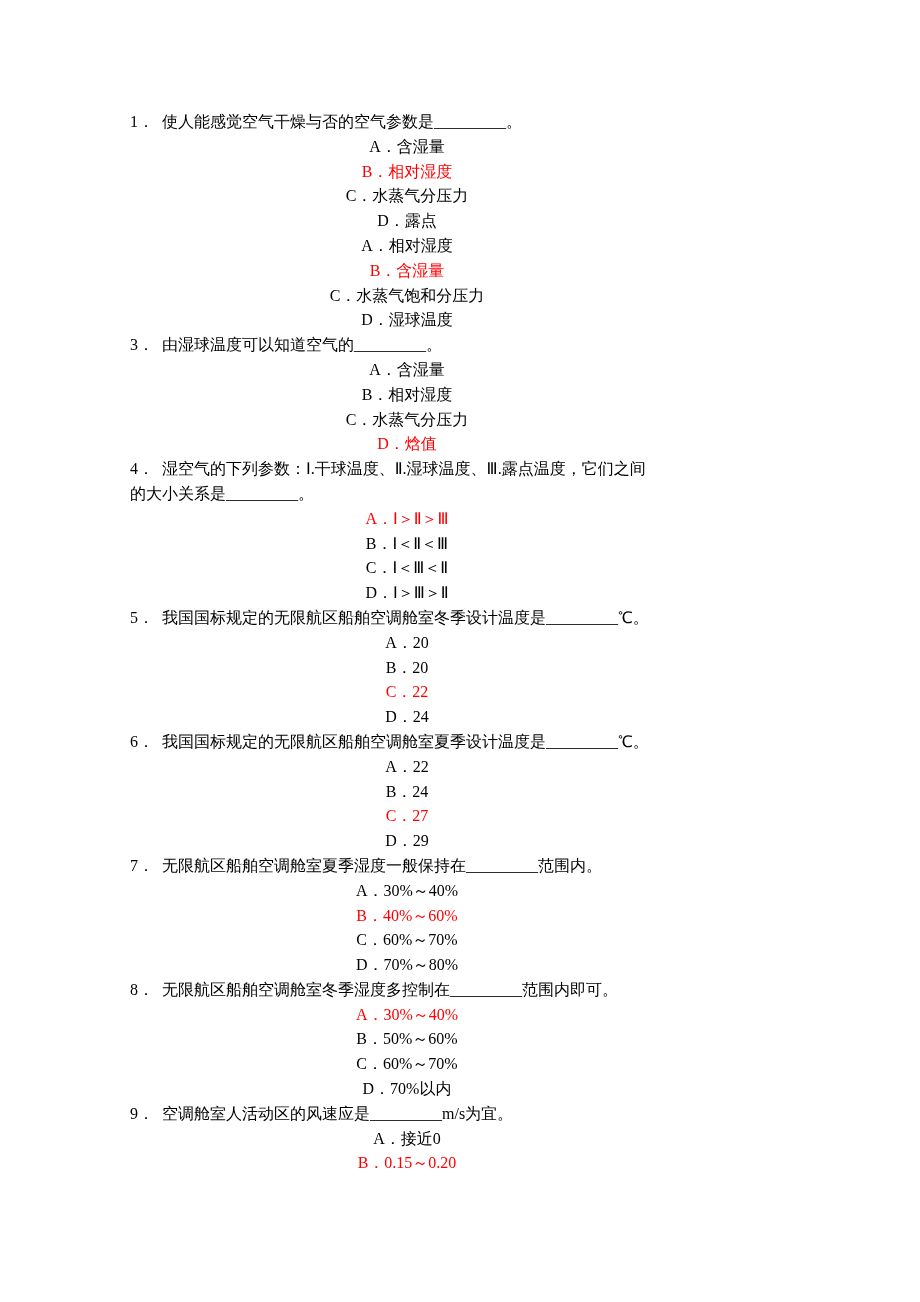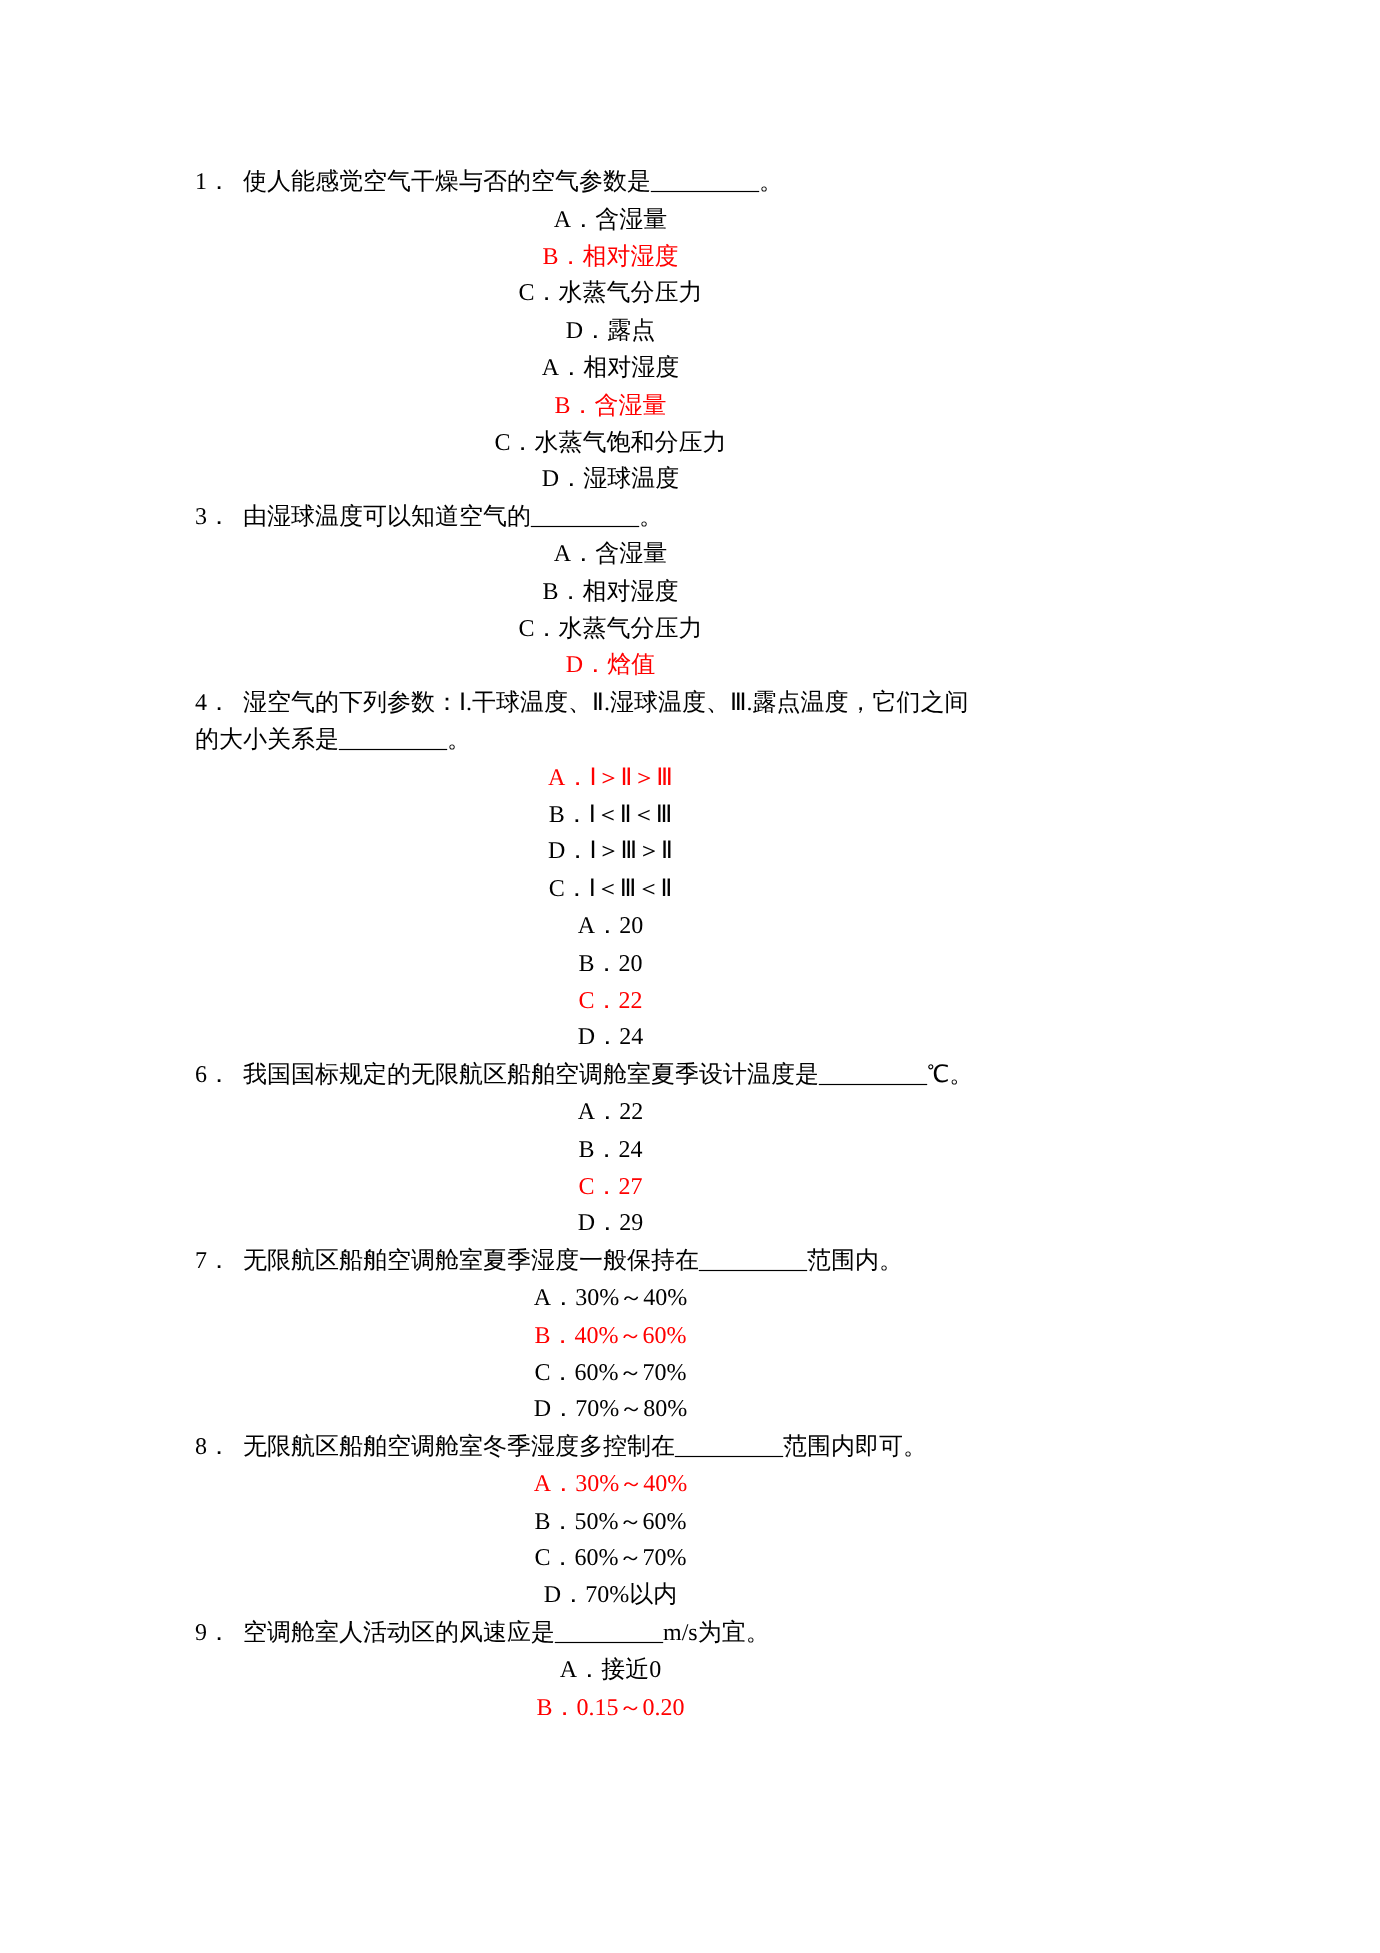--- a/index.html
+++ b/index.html
@@ -66,25 +66,26 @@
           <div class="option-line"><span>B．</span><span>相对湿度</span></div>
           <div class="option-line"><span>C．</span><span>水蒸气分压力</span></div>
           <div class="option-line correct"><span>D．</span><span>焓值</span></div>
         </div>
       </div>
       <div class="question">
         <div class="q-stem"><span class="q-number">4．</span><span>湿空气的下列参数：Ⅰ.干球温度、Ⅱ.湿球温度、Ⅲ.露点温度，它们之间的大小关系是_________。</span></div>
         <div class="options">
           <div class="option-line correct"><span>A．</span><span>Ⅰ＞Ⅱ＞Ⅲ</span></div>
           <div class="option-line"><span>B．</span><span>Ⅰ＜Ⅱ＜Ⅲ</span></div>
+          <div class="option-line"><span>C．</span><span>Ⅰ＜Ⅲ＜Ⅱ</span></div>
           <div class="option-line"><span>D．</span><span>Ⅰ＞Ⅲ＞Ⅱ</span></div>
-          <div class="option-line"><span>C．</span><span>Ⅰ＜Ⅲ＜Ⅱ</span></div>
         </div>
       </div>
       <div class="question">
+        <div class="q-stem"><span class="q-number">5．</span><span>我国国标规定的无限航区船舶空调舱室冬季设计温度是_________℃。</span></div>
         <div class="options">
           <div class="option-line"><span>A．</span><span>20</span></div>
           <div class="option-line"><span>B．</span><span>20</span></div>
           <div class="option-line correct"><span>C．</span><span>22</span></div>
           <div class="option-line"><span>D．</span><span>24</span></div>
         </div>
       </div>
       <div class="question">
         <div class="q-stem"><span class="q-number">6．</span><span>我国国标规定的无限航区船舶空调舱室夏季设计温度是_________℃。</span></div>
         <div class="options">

